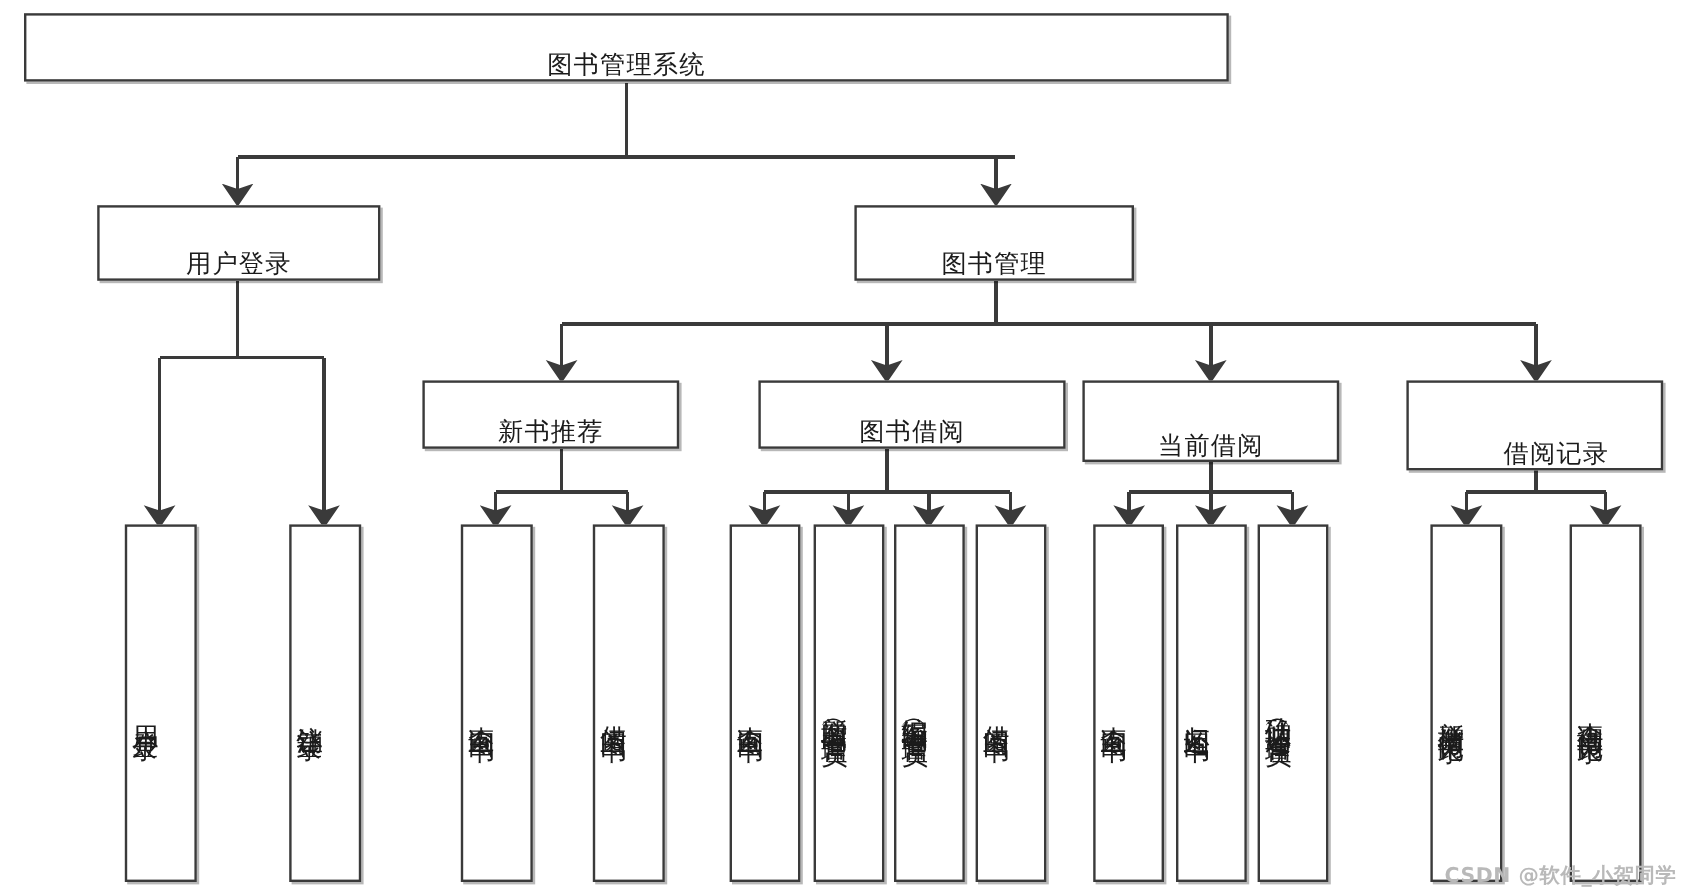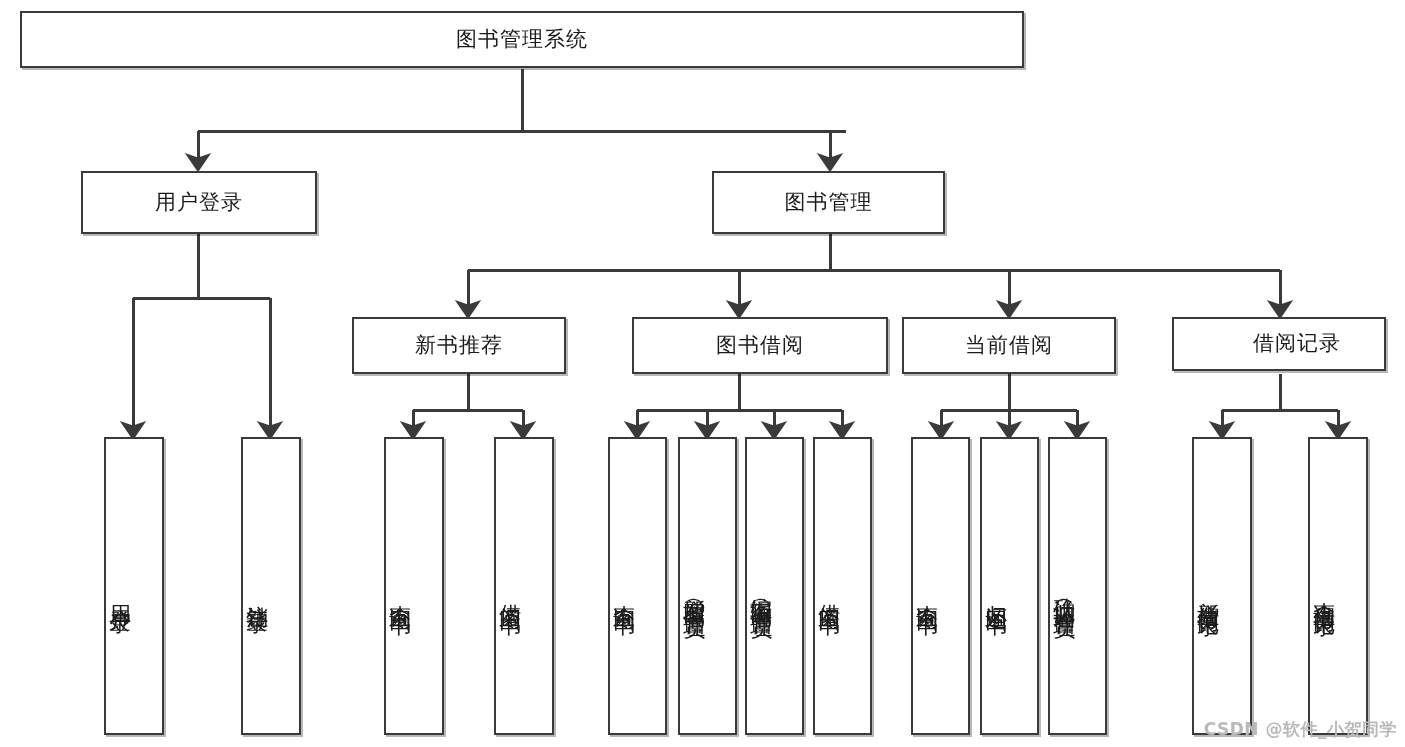--- a/index.html
+++ b/index.html
@@ -26,21 +26,21 @@
     height: 747px;
     pointer-events: none;
   }
   .node {
     position: absolute;
     box-sizing: border-box;
     background: #ffffff;
     border: 2px solid #3a3a3a;
     box-shadow: 2px 2px 0 rgba(0,0,0,0.28);
     display: flex;
-    align-items: center;
+    align-items: flex-end;
     justify-content: center;
     color: #1b1b1b;
   }
   .node-h .label {
     font-size: 21px;
     line-height: 1.1;
     letter-spacing: 1px;
     white-space: nowrap;
   }
   .node-v {
@@ -140,25 +140,25 @@
   </div>
 
   <div class="node node-h" style="left:352px; top:317px; width:214px; height:57px;">
     <span class="label">新书推荐</span>
   </div>
 
   <div class="node node-h" style="left:632px; top:317px; width:256px; height:57px;">
     <span class="label">图书借阅</span>
   </div>
 
-  <div class="node node-h" style="left:902px; top:317px; width:214px; height:57px;">
+  <div class="node node-h" style="left:902px; top:317px; width:214px; height:68px;">
     <span class="label">当前借阅</span>
   </div>
 
-  <div class="node node-h" style="left:1172px; top:317px; width:214px; height:54px;padding-left:36px;">
+  <div class="node node-h" style="left:1172px; top:317px; width:214px; height:75px;padding-left:36px;">
     <span class="label">借阅记录</span>
   </div>
 
   <div class="node node-v center" style="left:104px; top:437px; width:60px; height:298px;">
     <span class="label">用户登录</span>
   </div>
 
   <div class="node node-v center" style="left:241px; top:437px; width:60px; height:298px;">
     <span class="label">注销登录</span>
   </div>

